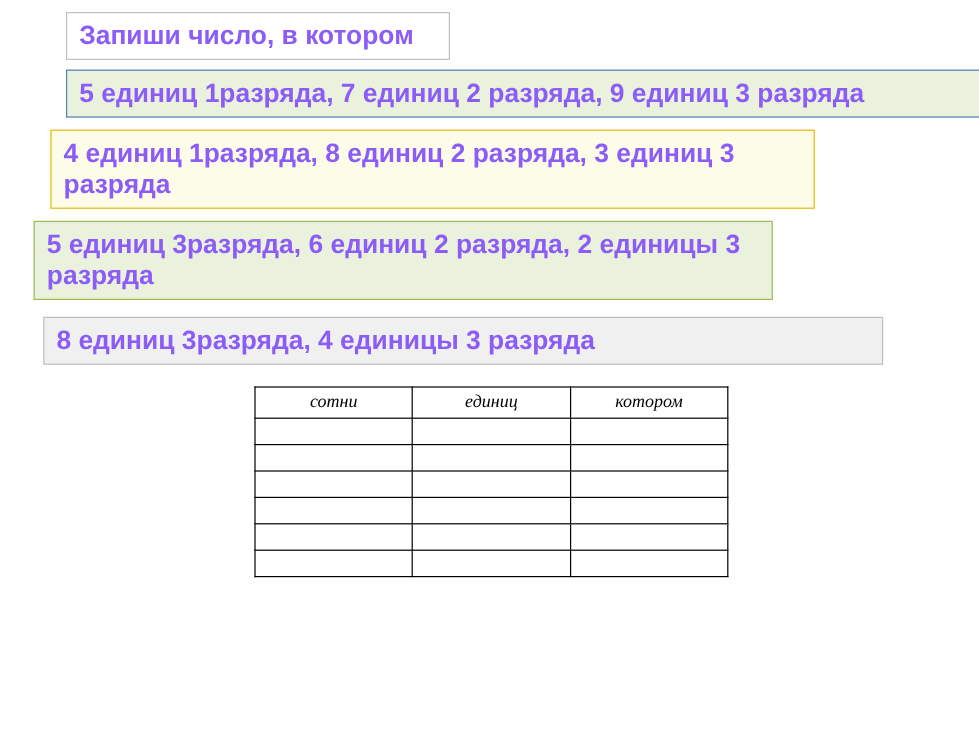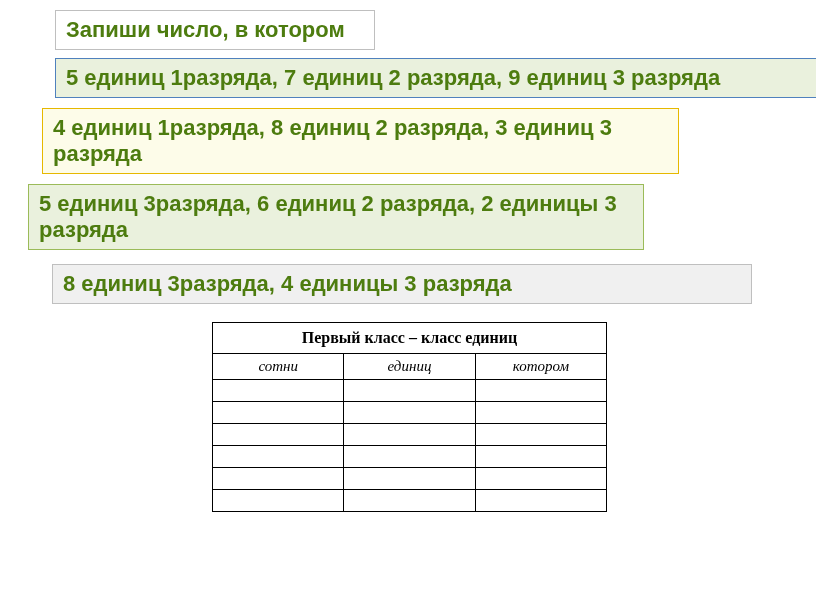--- a/index.html
+++ b/index.html
@@ -9,21 +9,21 @@
       background: #ffffff;
       font-family: Arial, sans-serif;
       padding: 10px 0;
       position: relative;
     }
     .box {
       border: 1px solid;
       padding: 6px 10px;
       font-weight: bold;
       font-size: 22px;
-      color: #4d7c0f;
+      color: #8b5cf6;
       margin-bottom: 10px;
     }
     .box-title {
       background: #ffffff;
       border-color: #bfbfbf;
       margin-left: 55px;
       width: 320px;
       margin-bottom: 8px;
     }
     .box-blue {
@@ -40,21 +40,21 @@
     }
     .box-green {
       background: #eaf1dd;
       border-color: #9bbb59;
       margin-left: 28px;
       width: 616px;
     }
     .box-gray {
       background: #f0f0f0;
       border-color: #bfbfbf;
-      margin-left: 52px;
+      margin-left: 36px;
       width: 700px;
       margin-top: 14px;
     }
     .table-wrap {
       margin-top: 18px;
       margin-left: 212px;
       width: 395px;
     }
     table {
       border-collapse: collapse;
@@ -98,23 +98,20 @@
 
 <div class="box box-title">Запиши число, в котором</div>
 <div class="box box-blue">5 единиц 1разряда, 7 единиц 2 разряда, 9 единиц 3 разряда</div>
 <div class="box box-yellow">4 единиц 1разряда, 8 единиц 2 разряда, 3 единиц 3 разряда</div>
 <div class="box box-green">5 единиц 3разряда, 6 единиц 2 разряда, 2 единицы  3 разряда</div>
 <div class="box box-gray">8 единиц 3разряда, 4 единицы 3 разряда</div>
 
 <div class="table-wrap">
   <table>
     <tbody>
-        <tr>
-      <td colspan="3" class="hdr-title">Первый класс – класс единиц</td>
-    </tr>
     <tr>
       <td class="hdr-sub col1">сотни</td>
       <td class="hdr-sub col2">единиц</td>
       <td class="hdr-sub col3">котором</td>
     </tr>
     <tr class="empty-row">
           <td></td>
           <td></td>
           <td></td>
         </tr>

